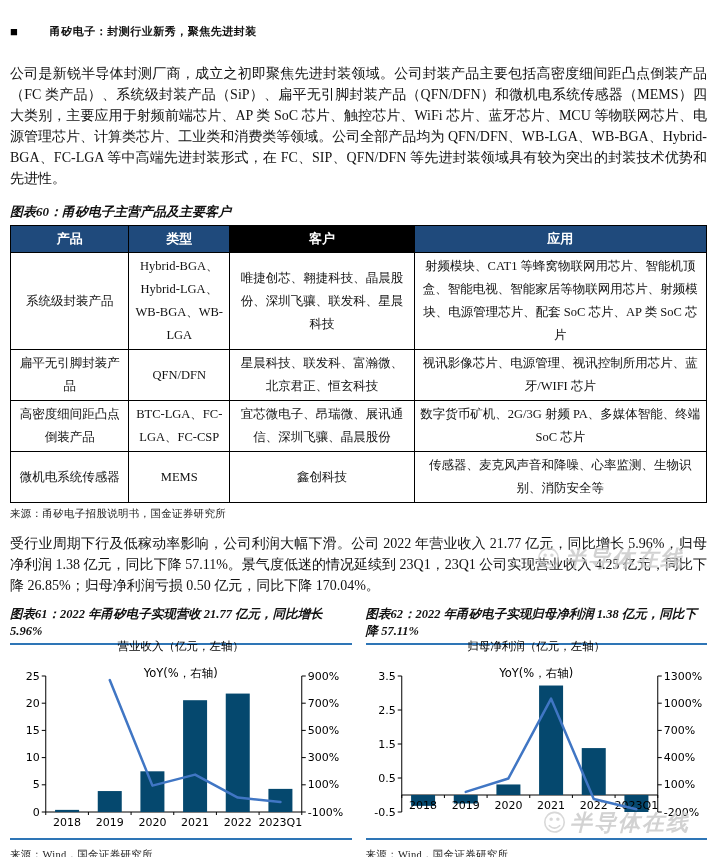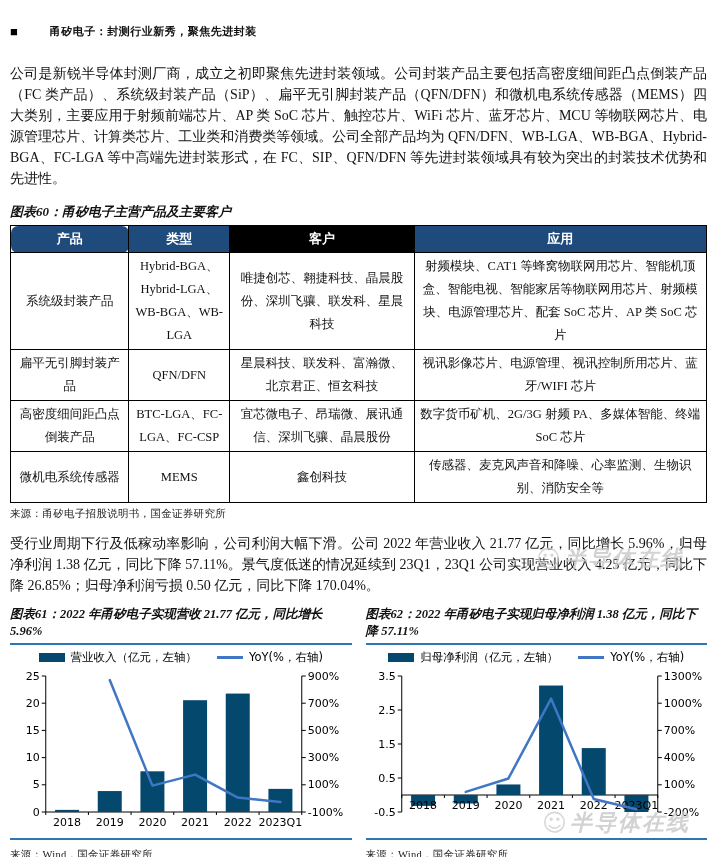--- a/index.html
+++ b/index.html
@@ -28,21 +28,21 @@
   .col-p{width:17%;} .col-t{width:14.5%;} .col-c{width:26.5%;} .col-a{width:42%;}
   .source-line{font-size:10.5px; color:#222; margin-top:4px; letter-spacing:.3px;}
   
   .charts-row{display:flex; }
   .chart-col{flex:1; box-sizing:border-box;}
   .chart-col.left{padding-right:9px;}
   .chart-col.right{padding-left:5px;}
   .chart-title{font-size:12.5px; font-weight:bold; font-style:italic; line-height:17px; height:34px; margin-bottom:3px;}
   .chart-body{border-top:2px solid #2e75b6; border-bottom:2px solid #2e75b6; padding-top:3px;}
   .legend{display:flex; justify-content:center; align-items:center; gap:6px; height:18px;
-          font-family:"DejaVu Sans", sans-serif; font-size:11.5px; color:#000;}
+          font-family:"DejaVu Sans", sans-serif; font-size:11.5px; color:#000;flex-direction:column;}
   .sw{display:inline-block;}
   .sw-bar{width:26px; height:9px;}
   .sw-line{width:26px; height:3px; margin-left:14px;}
   .chart-svg{display:block; width:100%; height:172px; font-family:"DejaVu Sans", sans-serif;}
   .chart-source{padding-top:4px;}
   
   .watermark{position:absolute; display:flex; align-items:center; gap:3px;
     color:#c7c7c7; opacity:.8; font-size:22px; font-weight:bold; font-style:italic;
     letter-spacing:2px; pointer-events:none; font-family:"DejaVu Sans", sans-serif;}
   .wm-logo{font-style:normal; font-size:24px; letter-spacing:0; color:#cfcfcf;}
@@ -63,21 +63,21 @@
 
   <table class="main">
     <colgroup>
         <col class="col-p">
         <col class="col-t">
         <col class="col-c">
         <col class="col-a">
       </colgroup>
     <thead>
       <tr>
-        <th style="background: rgb(31, 74, 124); border-radius: 7px;">产品</th>
+        <th style="background: rgb(31, 74, 124);">产品</th>
         <th style="background: rgb(31, 74, 124);">类型</th>
         <th style="background: #000000;">客户</th>
         <th style="background: rgb(31, 74, 124); font-family: Liberation Serif, serif;">应用</th>
       </tr>
     </thead>
     <tbody>
       <tr style="height:96px">
         <td>系统级封装产品</td>
         <td>Hybrid-BGA、Hybrid-LGA、WB-BGA、WB-LGA</td>
         <td>唯捷创芯、翱捷科技、晶晨股份、深圳飞骧、联发科、星晨科技</td>

